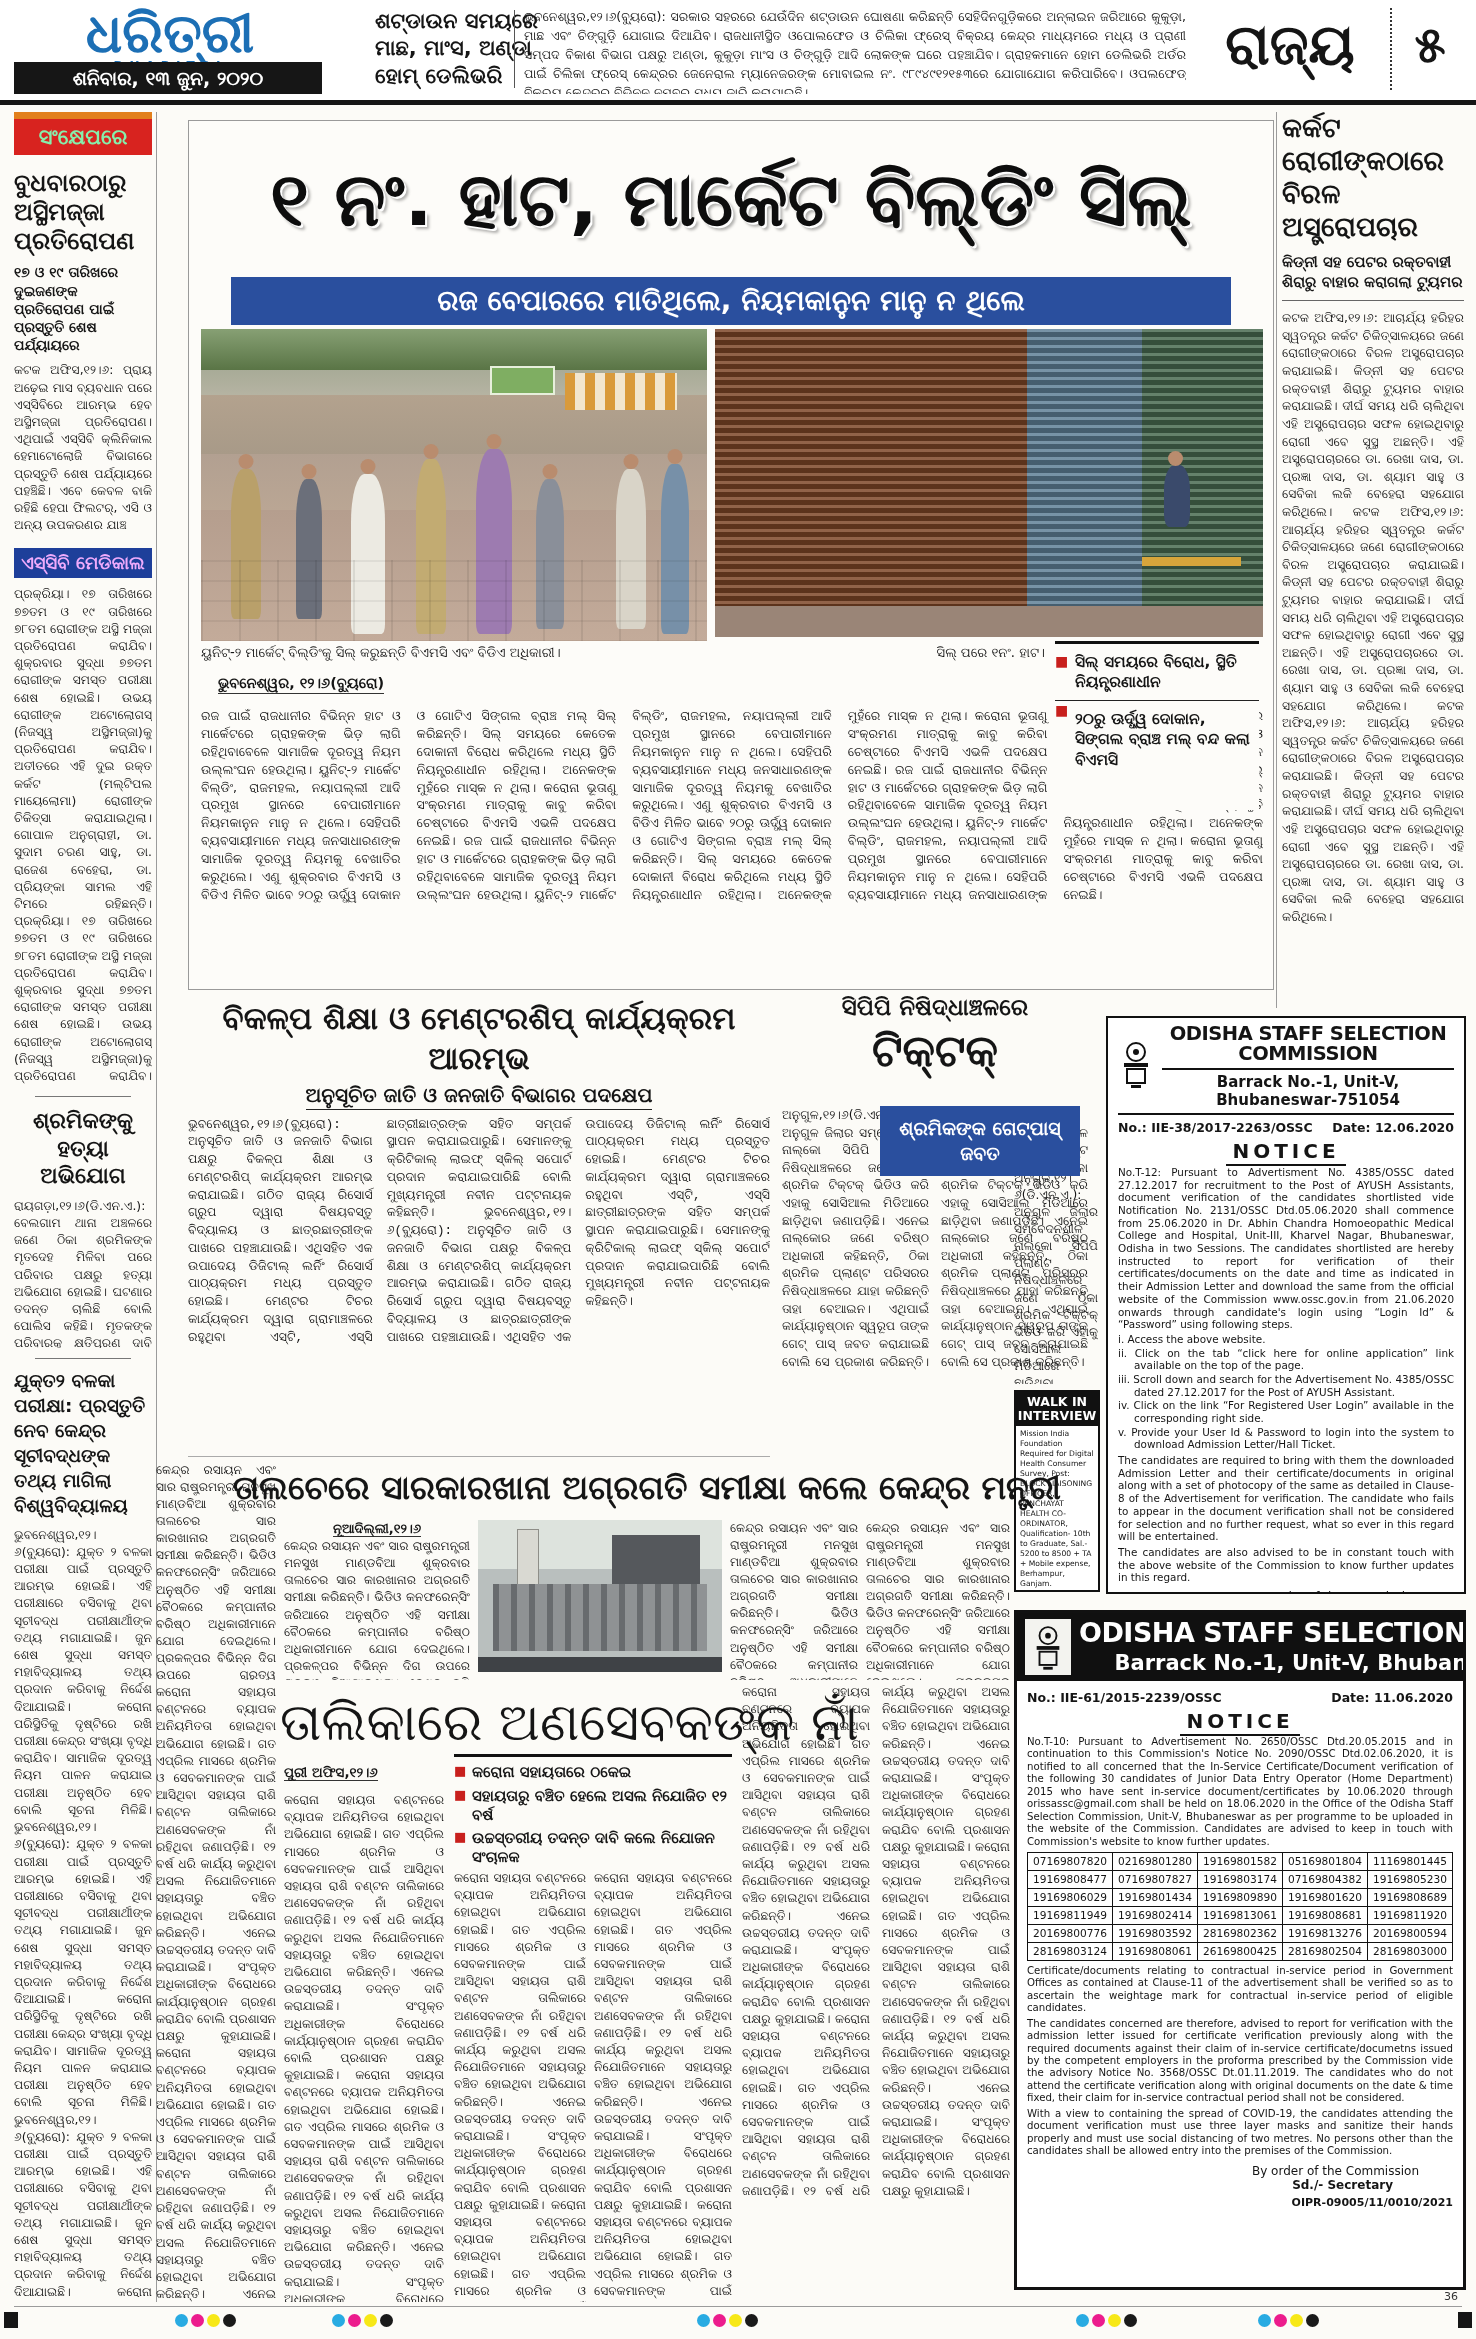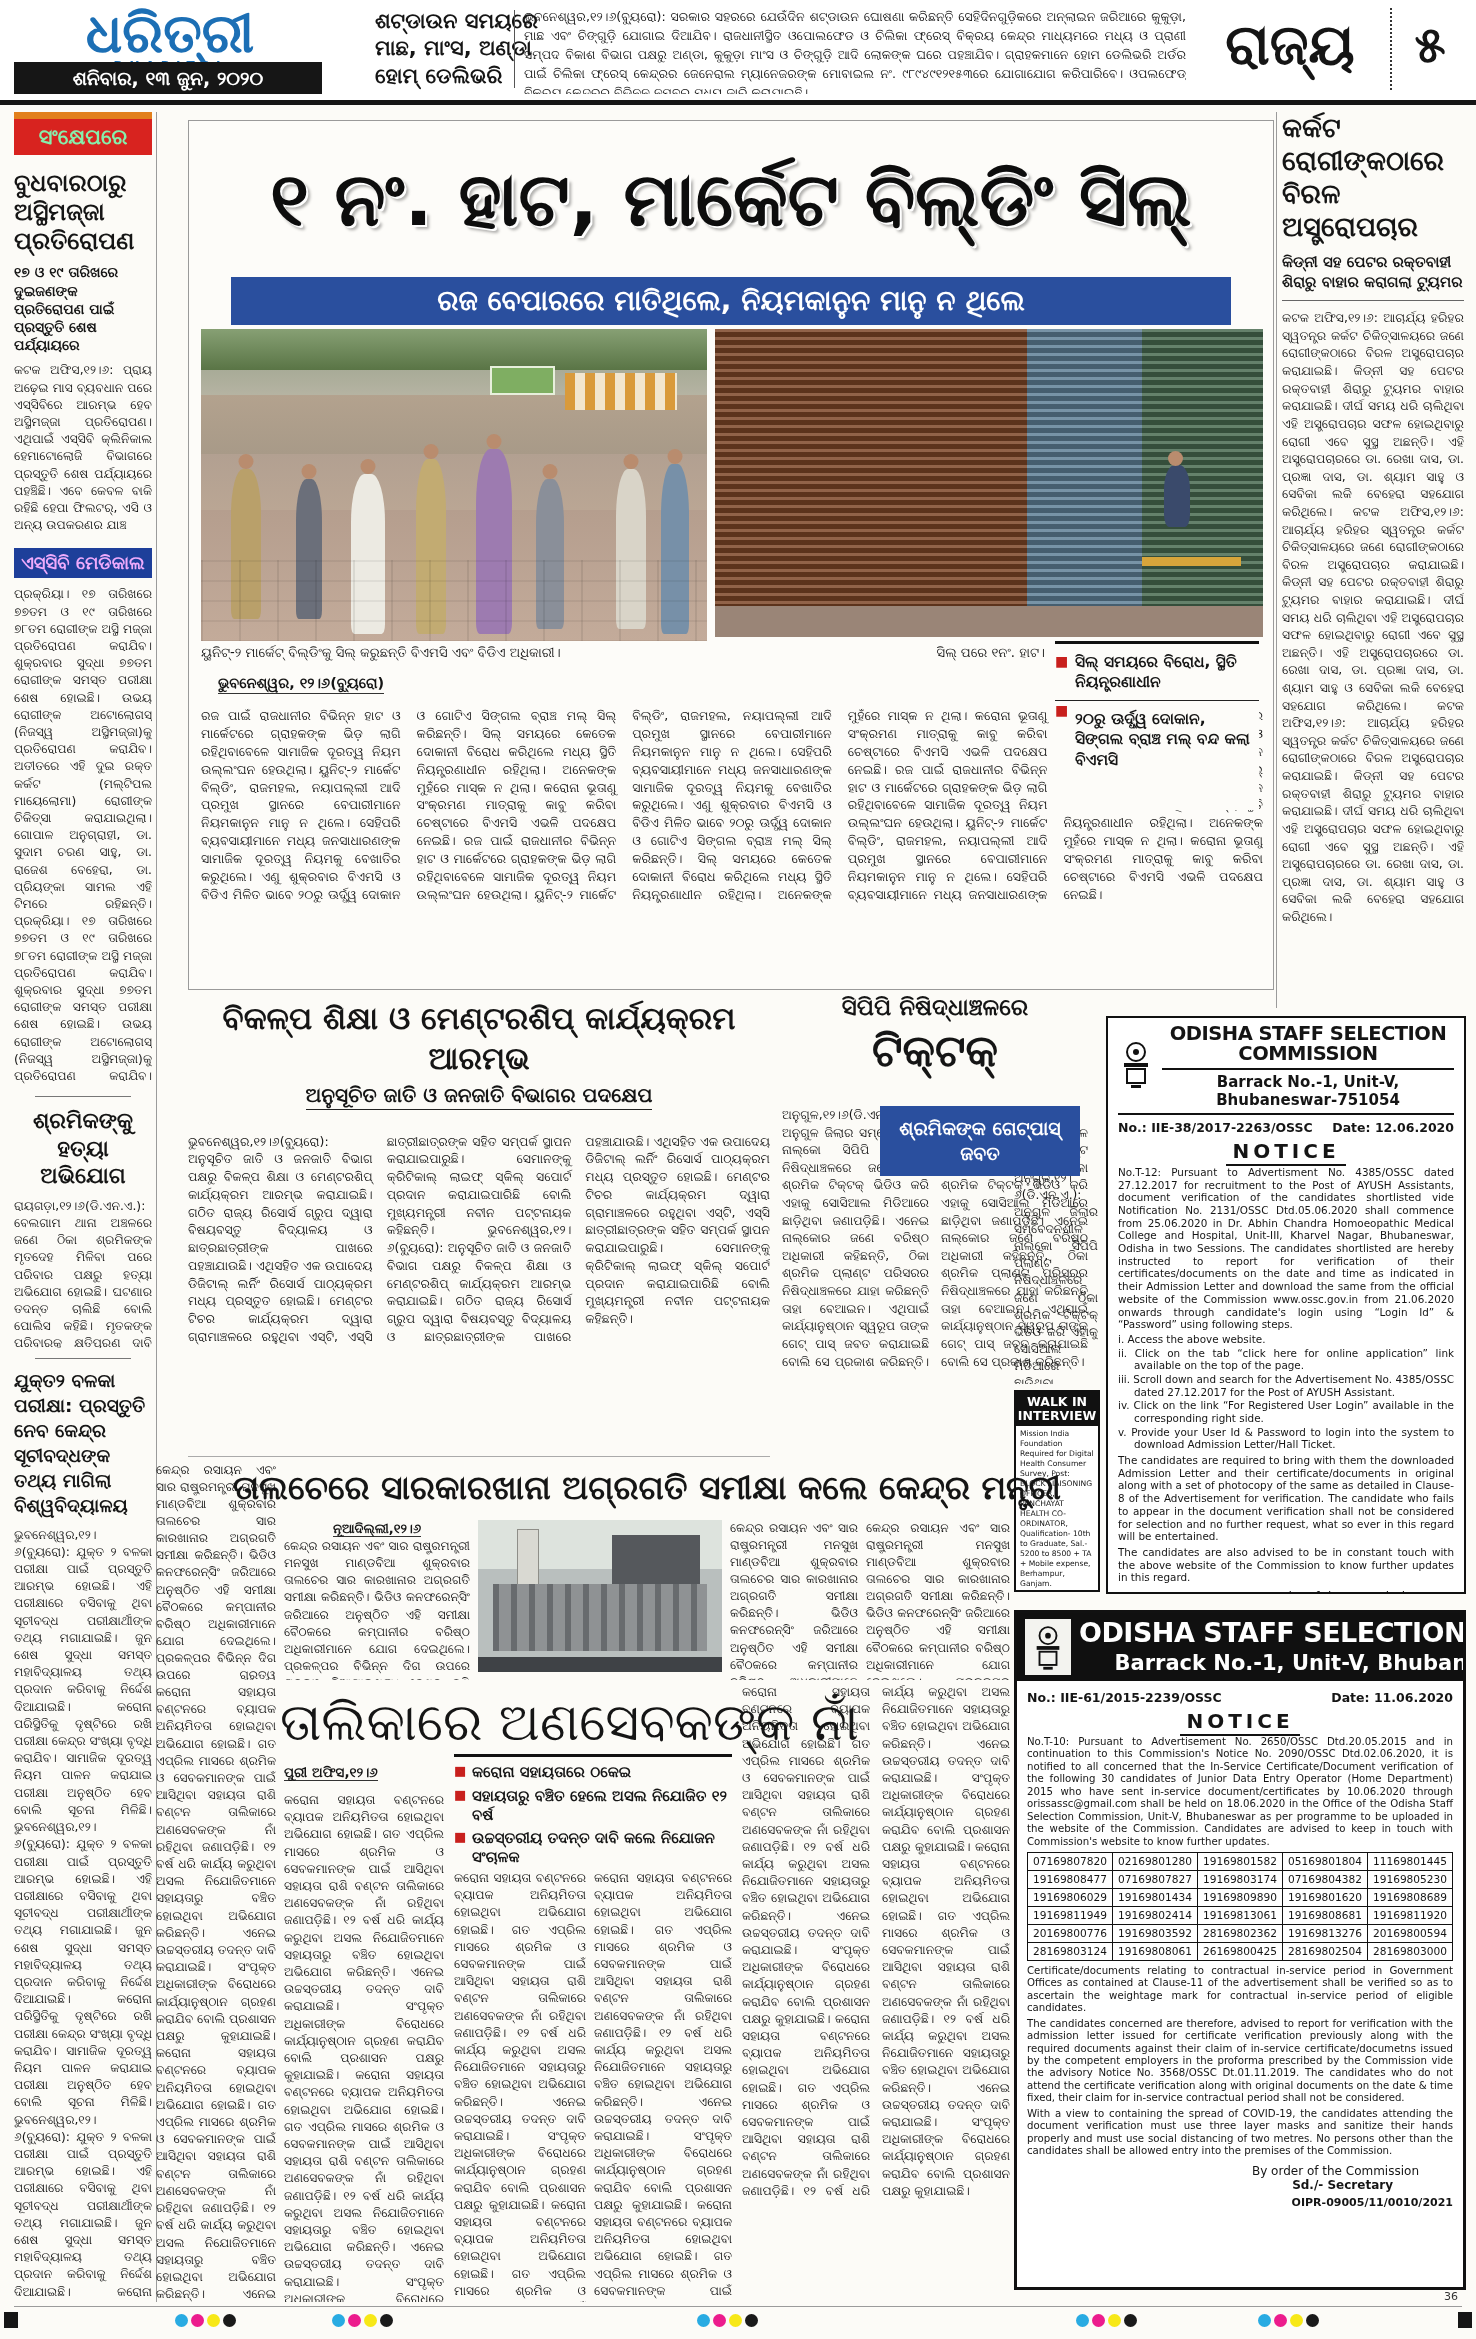--- a/index.html
+++ b/index.html
@@ -88,21 +88,21 @@
   .cancer{left:1282px;top:112px;width:182px;height:896px;}
   .cn-h{font-size:27px;font-weight:bold;line-height:1.22;}
   .cn-sub{font-size:15px;font-weight:bold;line-height:1.35;margin-top:8px;border-bottom:1px solid #666;padding-bottom:8px;}
   .cn-body{font-size:12.4px;line-height:1.42;margin-top:8px;}
 
   
   .edu{left:188px;top:998px;width:582px;height:458px;border-bottom:1px solid #aaa;}
   .edu-h{font-size:31px;font-weight:bold;text-align:center;line-height:1.3;}
   .edu-sub{font-size:20px;font-weight:bold;text-align:center;margin-top:4px;}
   .edu-sub span{border-bottom:1.5px solid #222;padding-bottom:2px;}
-  .edu-body{column-count:3;column-gap:14px;font-size:12.5px;line-height:1.42;margin-top:26px;height:340px;}
+  .edu-body{column-count:3;column-gap:14px;font-size:12.5px;line-height:1.42;margin-top:10px;height:340px;font-family:Liberation Mono, monospace;}
 
   .tkt{left:782px;top:994px;width:306px;height:462px;}
   .tkt-kicker{font-size:23px;font-weight:bold;text-align:center;}
   .tkt-big{font-size:44px;font-weight:bold;text-align:center;line-height:1.35;}
   .tkt-box{position:absolute;left:98px;top:112px;width:200px;height:70px;background:#2a4f9e;color:#fff;
      font-size:19px;font-weight:bold;display:flex;align-items:center;justify-content:center;text-align:center;line-height:1.3;z-index:3;padding:0 6px;box-sizing:border-box;}
   .tkt-body{position:absolute;left:0;top:112px;width:306px;height:348px;column-count:2;column-gap:12px;
      font-size:12.4px;line-height:1.42;overflow:hidden;}
   .tkt-narrow{left:1014px;top:1170px;width:84px;height:214px;font-size:12.2px;line-height:1.4;}
 

